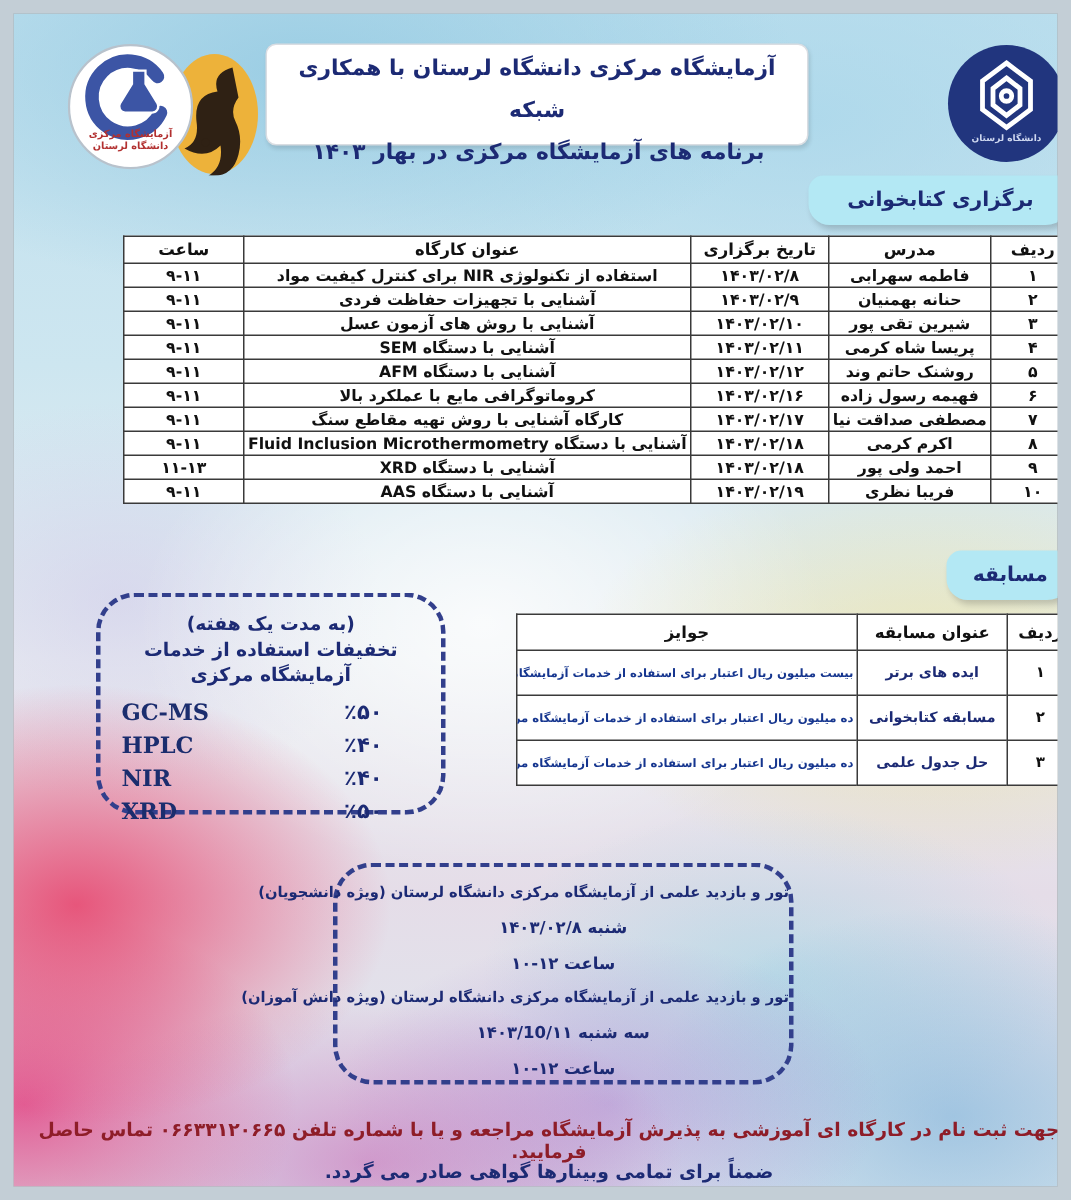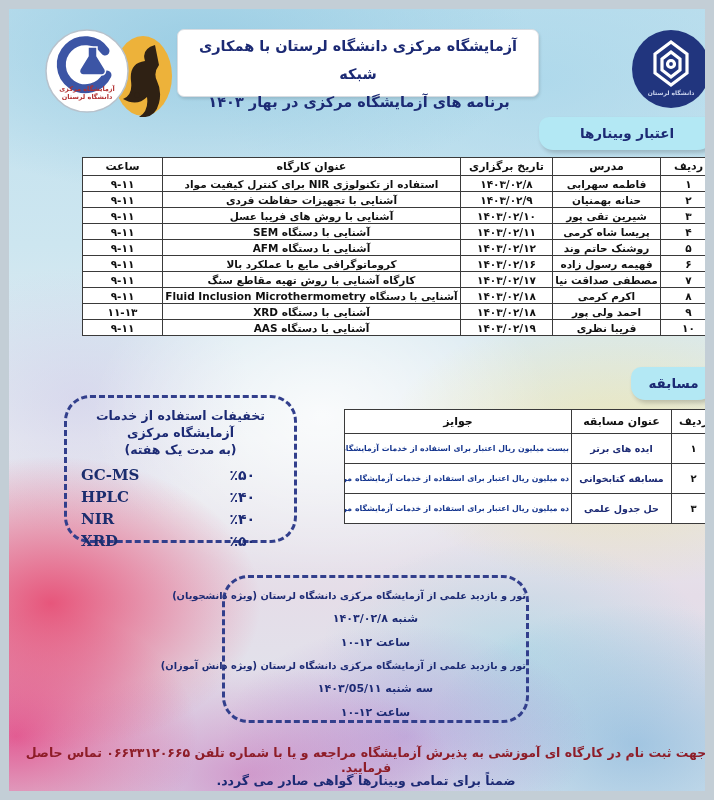--- a/index.html
+++ b/index.html
@@ -102,21 +102,21 @@
       <div>آزمایشگاه مرکزی</div>
       <div>دانشگاه لرستان</div>
     </div>
   </div>
 
   <div class="hdr-box">
     <div>آزمایشگاه مرکزی دانشگاه لرستان با همکاری شبکه</div>
   </div>
   <div class="subtitle">برنامه های آزمایشگاه مرکزی در بهار ۱۴۰۳</div>
 
-  <div class="tab tab-webinars">اعتبار وبینارها</div>
+  <div class="tab tab-webinars">برگزاری کتابخوانی</div>
 
   <table class="webinar-table">
     <colgroup>
       <col style="width:56px">
         <col style="width:108px">
         <col style="width:92px">
         <col style="width:298px">
         <col style="width:80px">
     </colgroup>
     <thead>
@@ -140,21 +140,21 @@
           <td>۲</td>
           <td>حنانه بهمنیان</td>
           <td dir="ltr">۱۴۰۳/۰۲/۹</td>
           <td>آشنایی با تجهیزات حفاظت فردی</td>
           <td dir="ltr">۹-۱۱</td>
         </tr>
         <tr>
           <td>۳</td>
           <td>شیرین تقی پور</td>
           <td dir="ltr">۱۴۰۳/۰۲/۱۰</td>
-          <td>آشنایی با روش های فریبا عسل</td>
+          <td>آشنایی با روش های آزمون عسل</td>
           <td dir="ltr">۹-۱۱</td>
         </tr>
         <tr>
           <td>۴</td>
           <td>پریسا شاه کرمی</td>
           <td dir="ltr">۱۴۰۳/۰۲/۱۱</td>
           <td>آشنایی با دستگاه SEM</td>
           <td dir="ltr">۹-۱۱</td>
         </tr>
         <tr>
@@ -231,22 +231,22 @@
         <tr>
           <td>۳</td>
           <td>حل جدول علمی</td>
           <td>ده میلیون ریال اعتبار برای استفاده از خدمات آزمایشگاه مرکزی (۵ نفر)</td>
         </tr>
       </tbody>
   </table>
 
   <div class="dash-box discount-box">
     <div class="discount-title">
+      <div>(به مدت یک هفته)</div>
       <div>تخفیفات استفاده از خدمات آزمایشگاه مرکزی</div>
-      <div>(به مدت یک هفته)</div>
     </div>
     <div style="margin-top:6px;">
       <div class="discount-row">
         <span class="discount-pct" dir="ltr">٪۵۰</span>
         <span class="discount-eq">GC-MS</span>
       </div>
       <div class="discount-row">
         <span class="discount-pct" dir="ltr">٪۴۰</span>
         <span class="discount-eq">HPLC</span>
       </div>
@@ -262,21 +262,21 @@
   </div>
 
   <div class="dash-box tour-box">
     <div class="tour-title">تور و بازدید علمی از آزمایشگاه مرکزی دانشگاه لرستان (ویژه دانشجویان)</div>
     <div class="tour-line">شنبه ۱۴۰۳/۰۲/۸</div>
     <div class="tour-line">
       <span>ساعت</span>
       <span dir="ltr">۱۰-۱۲</span>
     </div>
     <div class="tour-title">تور و بازدید علمی از آزمایشگاه مرکزی دانشگاه لرستان (ویژه دانش آموزان)</div>
-    <div class="tour-line">سه شنبه ۱۴۰۳/05/۱۱</div>
+    <div class="tour-line">سه شنبه ۱۴۰۳/10/۱۱</div>
     <div class="tour-line">
       <span>ساعت</span>
       <span dir="ltr">۱۰-۱۲</span>
     </div>
   </div>
 
   <div class="footer-line footer-1">جهت ثبت نام در کارگاه ای آموزشی به پذیرش آزمایشگاه مراجعه و یا با شماره تلفن ۰۶۶۳۳۱۲۰۶۶۵ تماس حاصل فرمایید.</div>
   <div class="footer-line footer-2">ضمناً برای تمامی وبینارها گواهی صادر می گردد.</div>
 
 </div>

